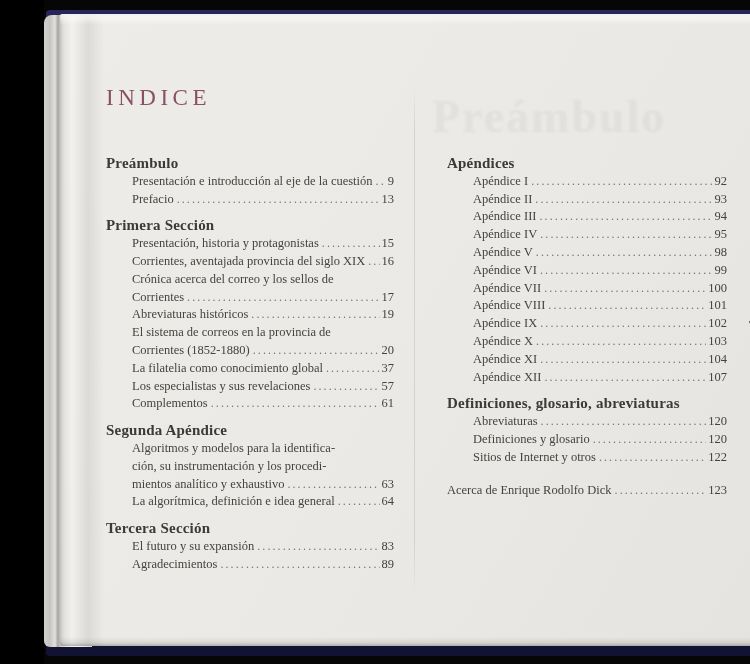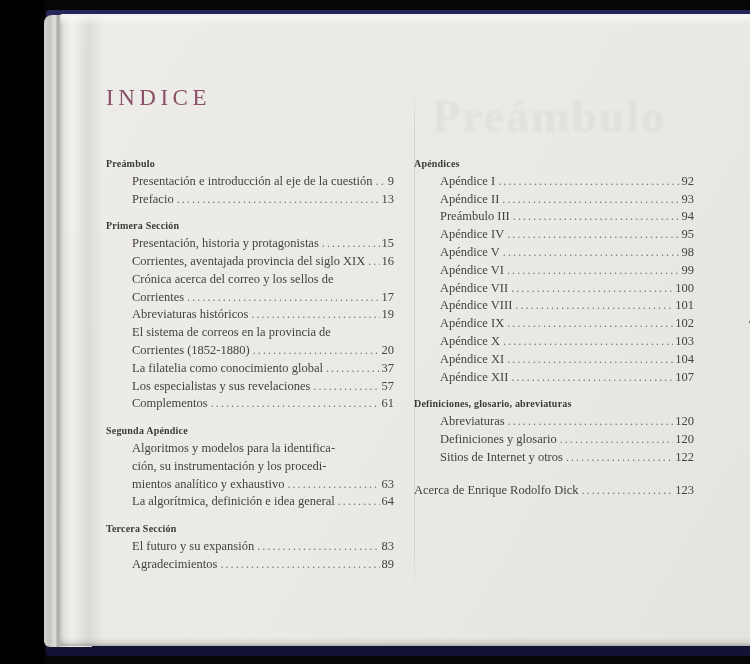--- a/index.html
+++ b/index.html
@@ -49,25 +49,25 @@
     background:linear-gradient(180deg, rgba(110,108,104,0) 0%, rgba(110,108,104,.18) 8%,
       rgba(110,108,104,.18) 90%, rgba(110,108,104,0) 100%);
   }
   .title {
     position:absolute; left:46px; top:72px; margin:0;
     font-size:23px; font-weight:normal; letter-spacing:4.5px;
     color:#8a5068; line-height:1;
   }
   .col { position:absolute; top:141px; font-size:12.5px; line-height:17.8px; }
   .col-left  { left:46px;  width:288px; }
-  .col-right { left:354px; width:280px;font-family:Liberation Serif, serif; }
+  .col-right { left:387px; width:280px;font-family:Liberation Serif, serif; }
   .sec { margin-top:0; }
   .sec + .sec { margin-top:9px; }
   .sec.no-h { margin-top:15px; }
-  .sec-h { font-weight:bold; font-size:10px; color:#3b3a36; letter-spacing:.2px; }
+  .sec-h { font-weight:bold; font-size:15px; color:#3b3a36; letter-spacing:.2px; }
   .row { display:flex; align-items:flex-start; }
   .row.indent { padding-left:26px; }
   .label { white-space:nowrap; }
   .dots { flex:1; min-width:6px; overflow:hidden; white-space:nowrap;
           margin:0 2px 0 3px; color:#75746e; }
   .dots::after {
     content:"....................................................................................................................";
     font-size:12px; letter-spacing:2.1px;
   }
   .pg { white-space:nowrap; color:#45433e; }
@@ -189,21 +189,21 @@
             <span class="label">Apéndice I</span>
             <span class="dots"></span>
             <span class="pg">92</span>
           </div>
           <div class="row indent">
             <span class="label">Apéndice II</span>
             <span class="dots"></span>
             <span class="pg">93</span>
           </div>
           <div class="row indent">
-            <span class="label">Preámbulo III</span>
+            <span class="label">Apéndice III</span>
             <span class="dots"></span>
             <span class="pg">94</span>
           </div>
           <div class="row indent">
             <span class="label">Apéndice IV</span>
             <span class="dots"></span>
             <span class="pg">95</span>
           </div>
           <div class="row indent">
             <span class="label">Apéndice V</span>

